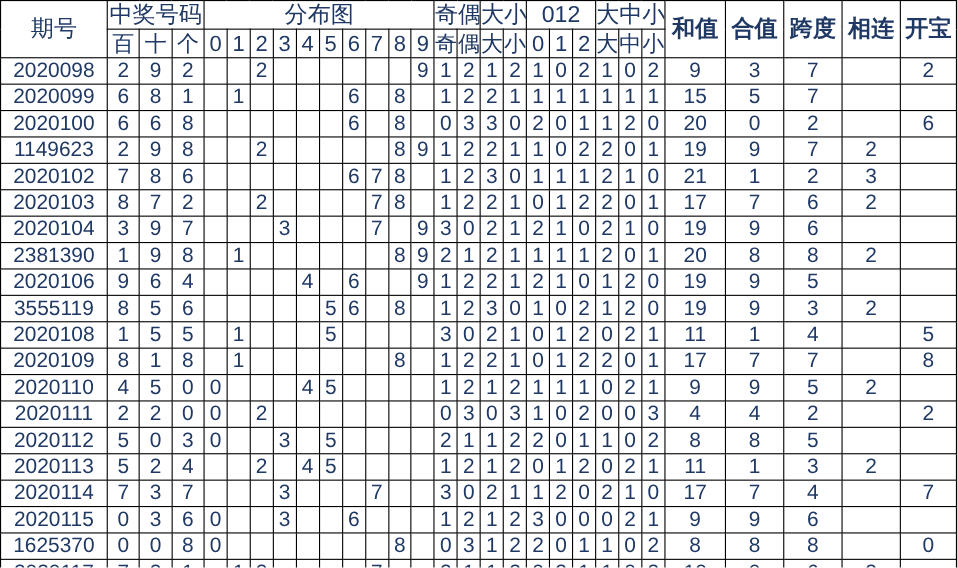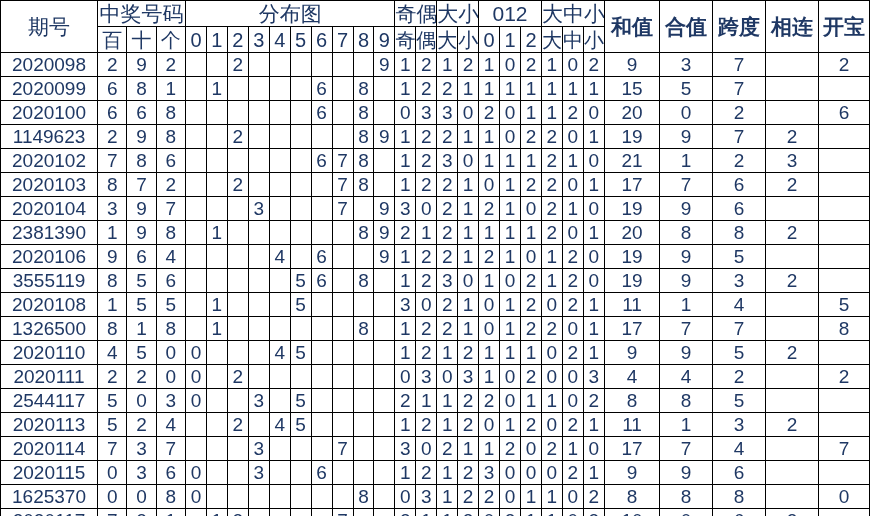--- a/index.html
+++ b/index.html
@@ -430,21 +430,21 @@
         <td class="num">0</td>
         <td class="num">2</td>
         <td class="num">1</td>
         <td class="num">11</td>
         <td class="num">1</td>
         <td class="num">4</td>
         <td class="num"></td>
         <td class="num">5</td>
       </tr>
       <tr>
-        <td class="period">1326500</td>
+        <td class="period">2020109</td>
         <td class="num">8</td>
         <td class="num">1</td>
         <td class="num">8</td>
         <td class="dist blank"></td>
         <td class="dist hit">1</td>
         <td class="dist blank"></td>
         <td class="dist blank"></td>
         <td class="dist blank"></td>
         <td class="dist blank"></td>
         <td class="dist blank"></td>
@@ -523,21 +523,21 @@
         <td class="num">0</td>
         <td class="num">0</td>
         <td class="num">3</td>
         <td class="num">4</td>
         <td class="num">4</td>
         <td class="num">2</td>
         <td class="num"></td>
         <td class="num">2</td>
       </tr>
       <tr>
-        <td class="period">2544117</td>
+        <td class="period">2020112</td>
         <td class="num">5</td>
         <td class="num">0</td>
         <td class="num">3</td>
         <td class="dist hit">0</td>
         <td class="dist blank"></td>
         <td class="dist blank"></td>
         <td class="dist hit">3</td>
         <td class="dist blank"></td>
         <td class="dist hit">5</td>
         <td class="dist blank"></td>

